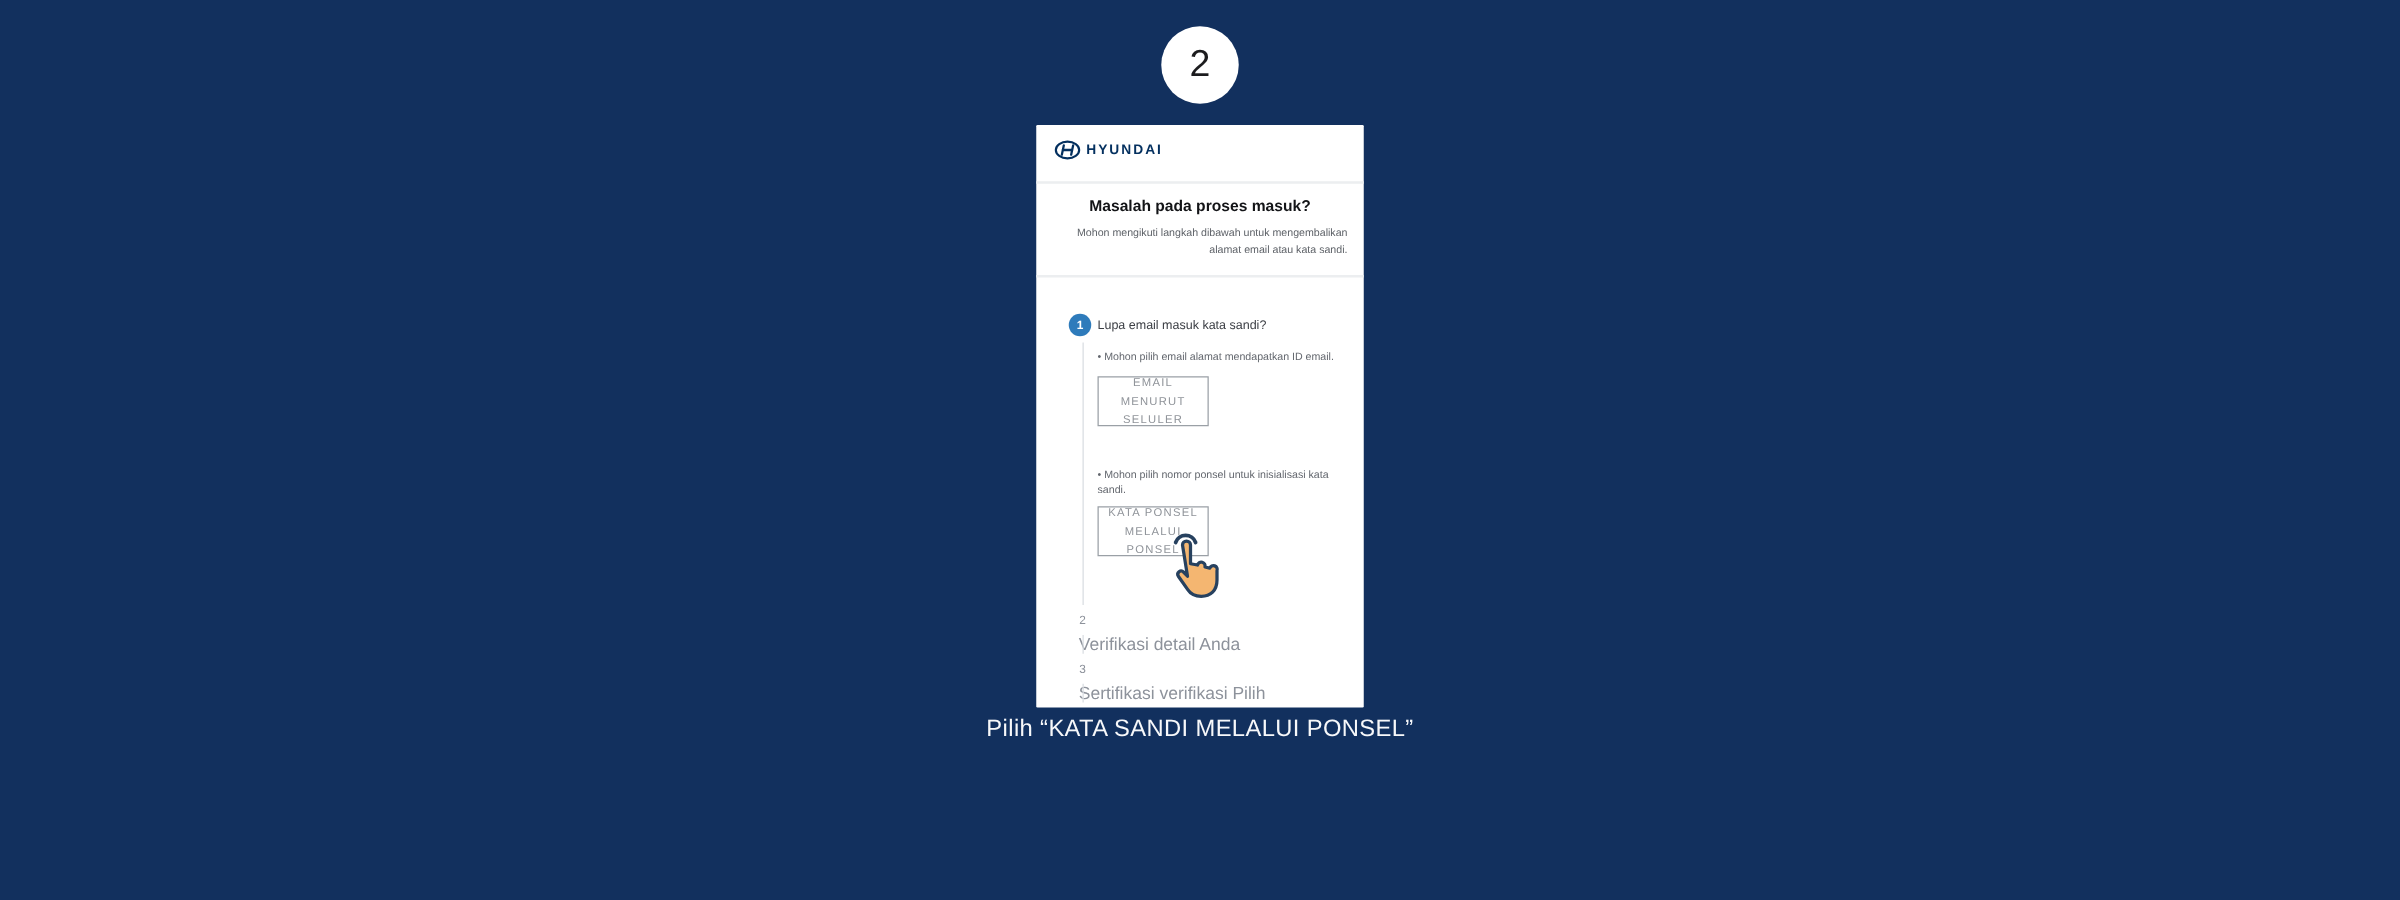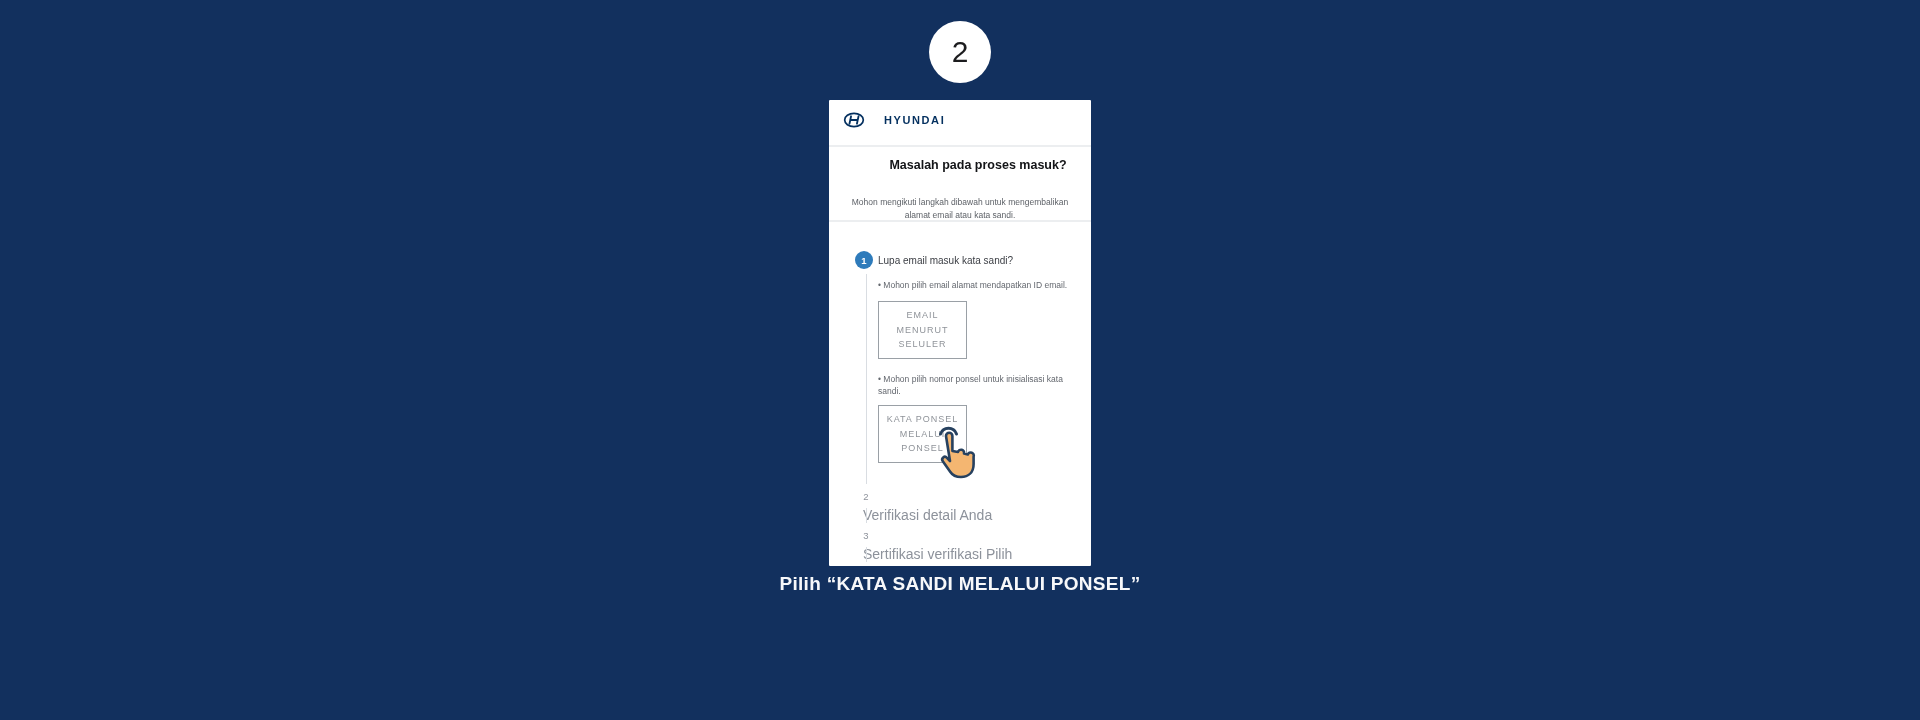--- a/index.html
+++ b/index.html
@@ -20,47 +20,47 @@
   }
 
   
   .card{
     position:absolute;left:829px;top:100px;width:262px;height:466px;
     background:#ffffff;border-radius:1px;
   }
   .hdr-divider{position:absolute;left:0;top:45px;width:262px;height:2px;background:#eceef0;}
   .intro-divider{position:absolute;left:0;top:120px;width:262px;height:2px;background:#eceef0;}
 
-  .logo{position:absolute;left:14px;top:12px;display:flex;align-items:center;gap:19px;}
+  .logo{position:absolute;left:14px;top:12px;display:flex;align-items:center;gap:4px;}
   .wordmark{font-size:11px;font-weight:700;letter-spacing:1.6px;color:#04305f;}
 
   .title{
-    position:absolute;left:18px;top:58px;width:262px;text-align:center;
+    position:absolute;left:0;top:58px;width:262px;text-align:center;
     font-size:12.5px;font-weight:700;color:#131417;
   }
   .subtitle{
-    position:absolute;left:13px;top:96px;width:236px;text-align:center;
+    position:absolute;left:13px;top:80px;width:236px;text-align:right;
     font-size:8.5px;line-height:1.5;color:#5e6268;
   }
 
   .step1-circle{
     position:absolute;left:26px;top:151px;width:18px;height:18px;border-radius:50%;
     background:#2e7bbb;color:#ffffff;font-size:9.5px;font-weight:700;
     display:flex;align-items:center;justify-content:center;
   }
   .step1-label{
     position:absolute;left:49px;top:155px;
     font-size:10px;font-weight:500;color:#3b3e44;
   }
   .bullet{font-size:8.5px;color:#63676e;line-height:1.4;}
   .bullet-1{position:absolute;left:49px;top:180px;width:210px;white-space:nowrap;}
   .bullet-2{position:absolute;left:49px;top:274px;width:188px;}
 
   .option-box{
-    position:absolute;left:49px;width:89px;height:58px;
+    position:absolute;left:49px;width:89px;height:40px;
     border:1px solid #9aa0a6;background:#ffffff;box-sizing:border-box;
     display:flex;flex-direction:column;align-items:center;justify-content:center;
     font-size:9px;letter-spacing:1px;color:#8f9399;line-height:1.65;text-align:center;
     cursor:pointer;
   }
   .box-email{top:201px;}
   .box-pass{top:305px;}
 
   .hand{position:absolute;left:101px;top:321px;}
 
@@ -73,21 +73,21 @@
     position:absolute;left:31px;width:12px;text-align:center;
     font-size:9.5px;color:#8d929b;
   }
   .step-label{position:absolute;left:34px;font-size:14px;color:#8d929b;margin-top:16px;}
   .row2{top:391px;}
   .row3{top:430px;}
 
   
   .caption{
     position:absolute;left:0;top:573px;width:1920px;text-align:center;
-    font-size:19px;font-weight:700;color:#f7f8fa;letter-spacing:0.3px;
+    font-size:19px;font-weight:400;color:#f7f8fa;letter-spacing:0.3px;
   }
 </style>
 </head>
 <body>
 
 <div class="stage">
 
   <div class="badge">
     <span>2</span>
   </div>

